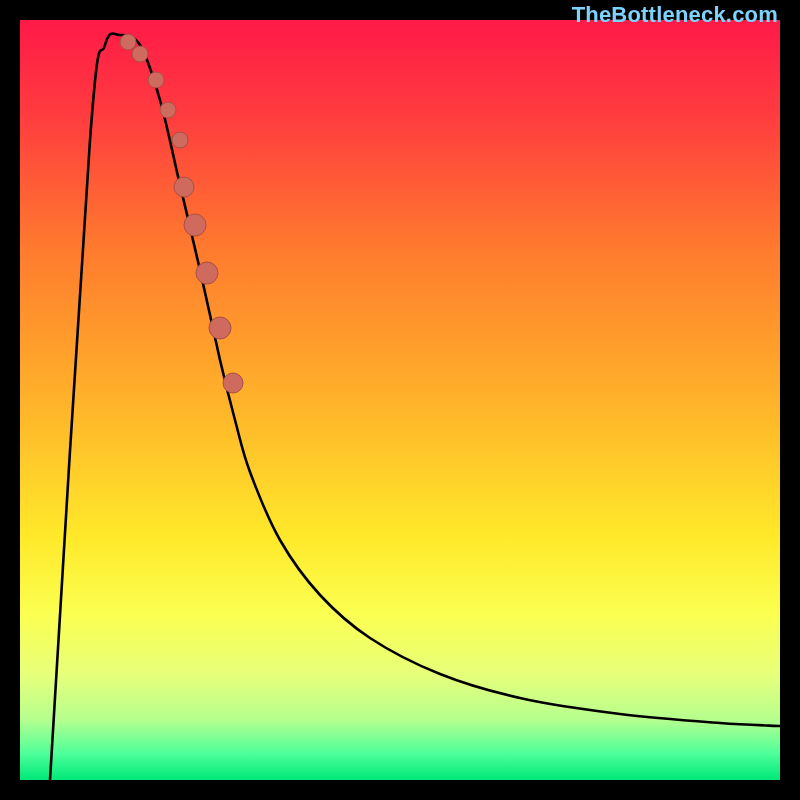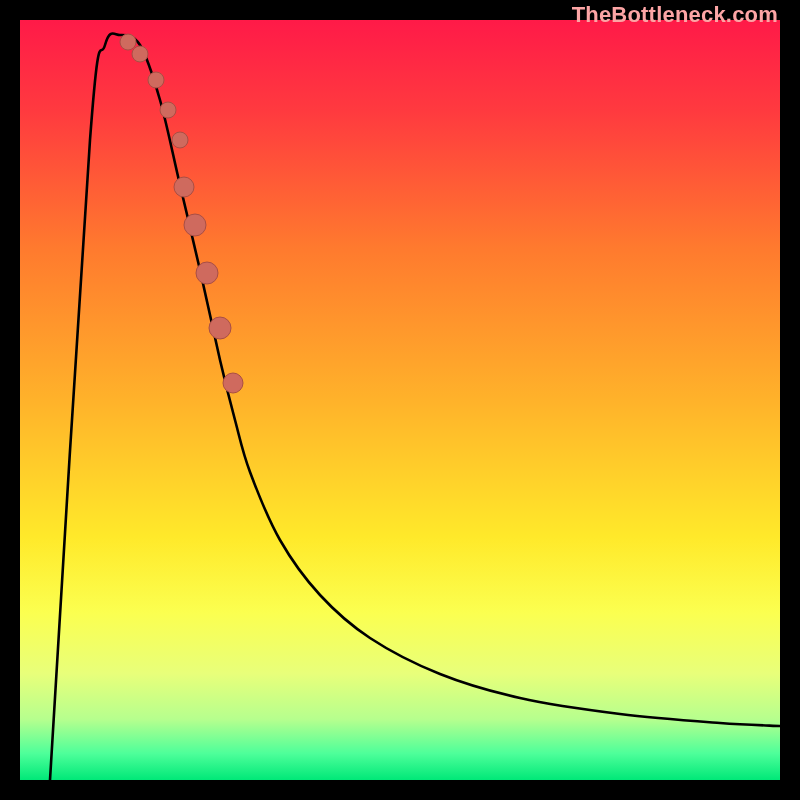--- a/index.html
+++ b/index.html
@@ -27,21 +27,21 @@
   }
   .gradient-bg {
     position: absolute;
     left: 0; top: 0;
     width: 100%; height: 100%;
   }
   .watermark {
     position: absolute;
     top: 2px;
     right: 22px;
-    color: #fca5a5;
+    color: #7dd3fc;
     font-size: 22px;
     font-weight: 600;
     letter-spacing: 0.2px;
     user-select: none;
   }
   svg.curve {
     position: absolute;
     left: 0; top: 0;
     width: 100%;
     height: 100%;

